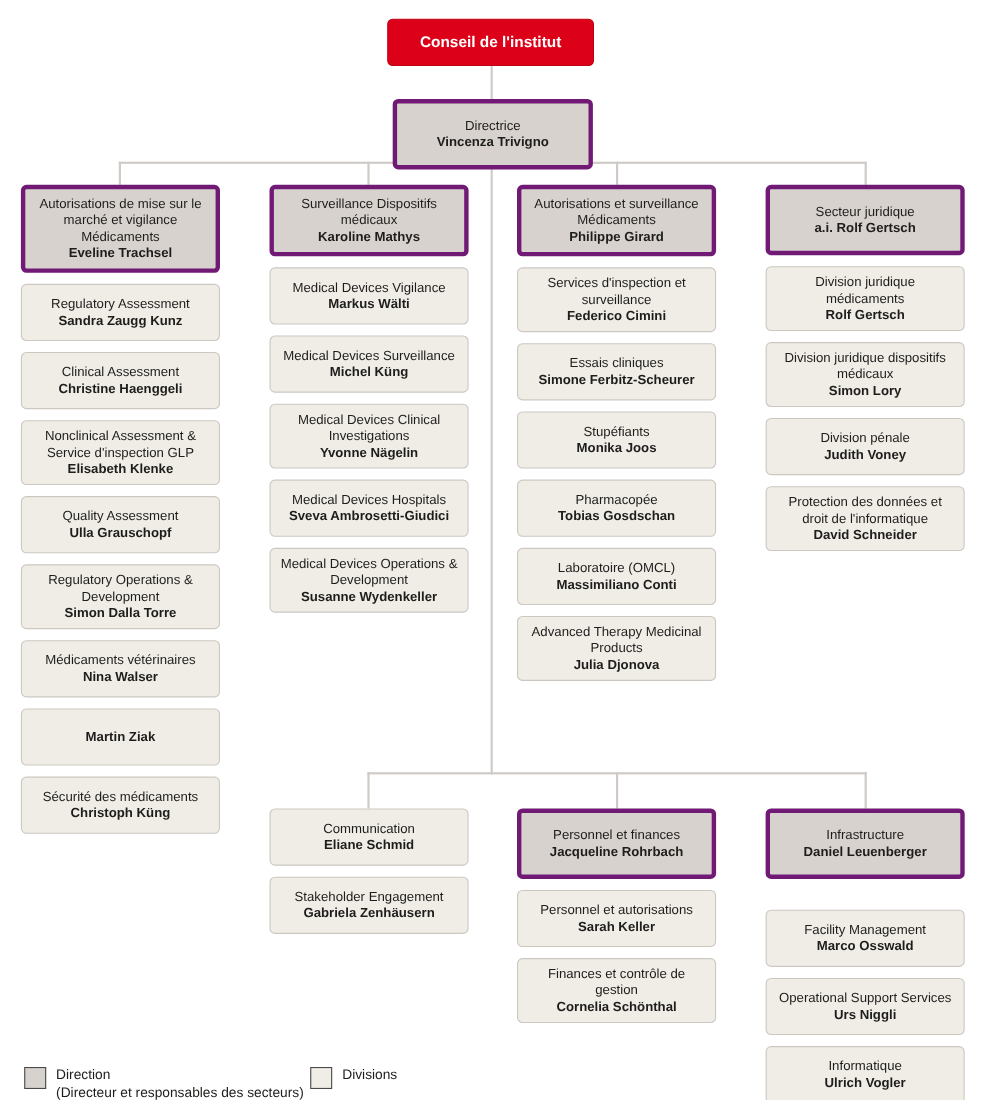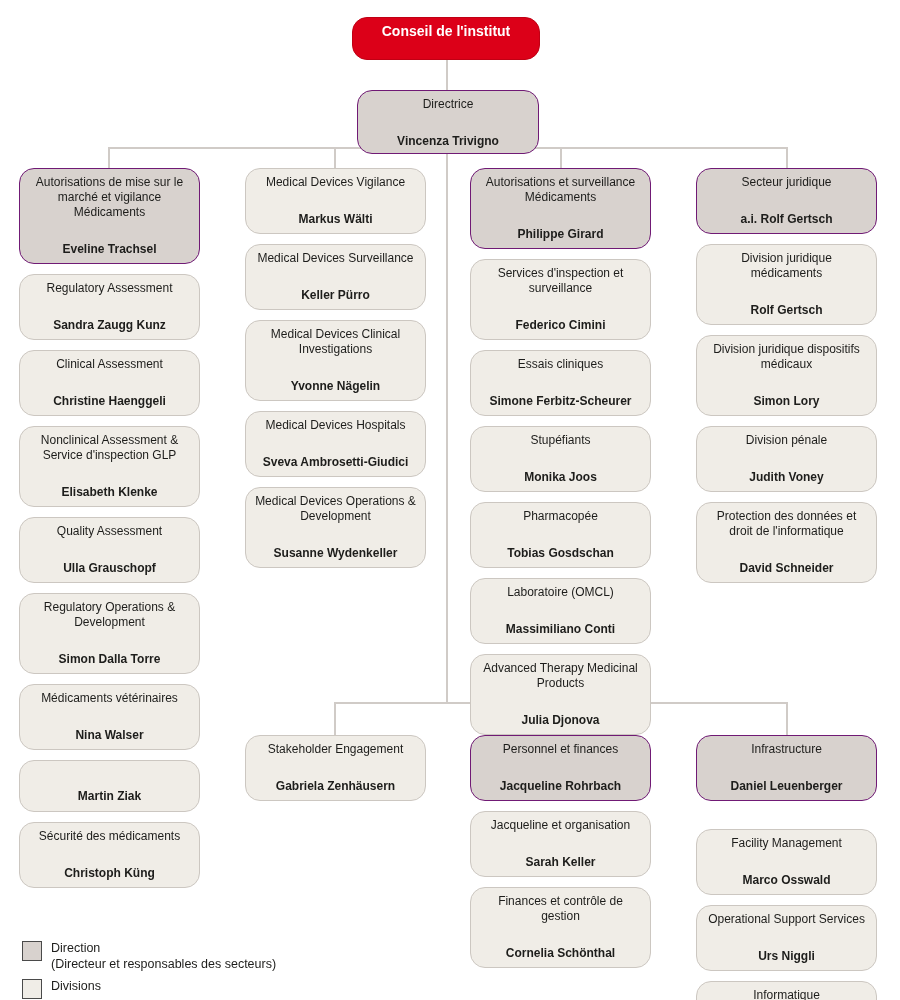--- a/index.html
+++ b/index.html
@@ -11,35 +11,36 @@
     font-family: "Liberation Sans", "DejaVu Sans", sans-serif;
     color: #1d1d1b;
     overflow: hidden;
   }
   .line { position: absolute; background: #d0cbc7; }
   .line.v { width: 2px; }
   .line.h { height: 2px; }
 
   .node {
     box-sizing: border-box;
-    border-radius: 15px;
+    border-radius: 5px;
     padding: 6px 8px;
     display: flex;
     flex-direction: column;
+    justify-content: center;
     align-items: center;
     text-align: center;
     font-size: 12px;
     line-height: 15px;
   }
   .node .t { font-weight: 400; }
-  .node .n { font-weight: 700; margin-top: 22px; }
+  .node .n { font-weight: 700; }
 
   .node.head {
     background: #d8d2ce;
-    border: 1px solid #701a75;
+    border: 4px solid #701a75;
     min-height: 64px;
   }
   .node.division {
     background: #f0ede7;
     border: 1px solid #ccc7c1;
     min-height: 52px;
   }
 
   .node.root {
     position: absolute;
@@ -61,25 +62,25 @@
     position: absolute;
     width: 181px;
     display: flex;
     flex-direction: column;
     gap: 10px;
   }
   .stack { display: flex; flex-direction: column; gap: 10px; }
 
   .legend {
     position: absolute;
-    left: 22px; top: 940px;
+    left: 22px; top: 969px;
     font-size: 12.5px;
     line-height: 16px;
     display: flex;
-    flex-direction: column;
+    flex-direction: row;
     gap: 6px;
   }
   .legend-row { display: flex; gap: 9px; align-items: flex-start; }
   .swatch {
     width: 18px; height: 18px;
     border: 1px solid #4a4a4a;
     flex: 0 0 auto;
     margin-top: 1px;
   }
   .swatch.direction { background: #d8d2ce; }
@@ -155,30 +156,34 @@
         </div>
 
         <div class="node division">
           <div class="t">Sécurité des médicaments</div>
           <div class="n">Christoph Küng</div>
         </div>
       </div>
   </div>
 
   <div class="col" style="left:245px; top:168px;">
+    <div class="node head">
+      <div class="t">Surveillance Dispositifs médicaux</div>
+      <div class="n">Karoline Mathys</div>
+    </div>
     <div class="stack">
 
         <div class="node division">
           <div class="t">Medical Devices Vigilance</div>
           <div class="n">Markus Wälti</div>
         </div>
 
         <div class="node division">
           <div class="t">Medical Devices Surveillance</div>
-          <div class="n">Keller Pürro</div>
+          <div class="n">Michel Küng</div>
         </div>
 
         <div class="node division">
           <div class="t">Medical Devices Clinical Investigations</div>
           <div class="n">Yvonne Nägelin</div>
         </div>
 
         <div class="node division">
           <div class="t">Medical Devices Hospitals</div>
           <div class="n">Sveva Ambrosetti-Giudici</div>
@@ -256,37 +261,41 @@
         <div class="node division">
           <div class="t">Protection des données et droit de l'informatique</div>
           <div class="n">David Schneider</div>
         </div>
       </div>
   </div>
 
   <div class="col" style="left:245px; top:735px;">
     <div class="stack">
 
+        <div class="node division">
+          <div class="t">Communication</div>
+          <div class="n">Eliane Schmid</div>
+        </div>
 
         <div class="node division">
           <div class="t">Stakeholder Engagement</div>
           <div class="n">Gabriela Zenhäusern</div>
         </div>
       </div>
   </div>
 
   <div class="col" style="left:470px; top:735px;">
     <div class="node head">
       <div class="t">Personnel et finances</div>
       <div class="n">Jacqueline Rohrbach</div>
     </div>
     <div class="stack">
 
         <div class="node division">
-          <div class="t">Jacqueline et organisation</div>
+          <div class="t">Personnel et autorisations</div>
           <div class="n">Sarah Keller</div>
         </div>
 
         <div class="node division">
           <div class="t">Finances et contrôle de gestion</div>
           <div class="n">Cornelia Schönthal</div>
         </div>
       </div>
   </div>
 

